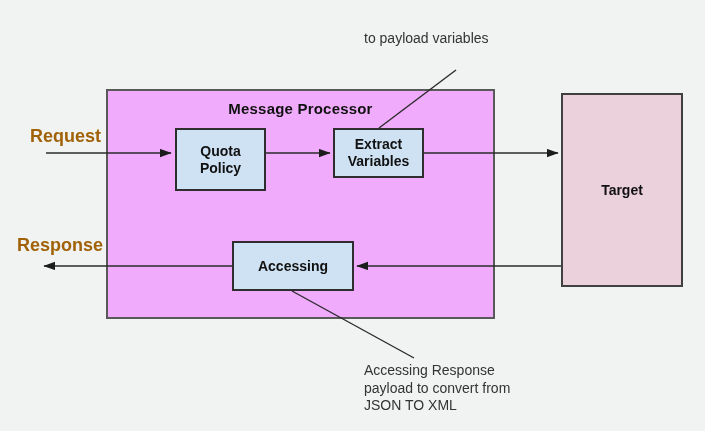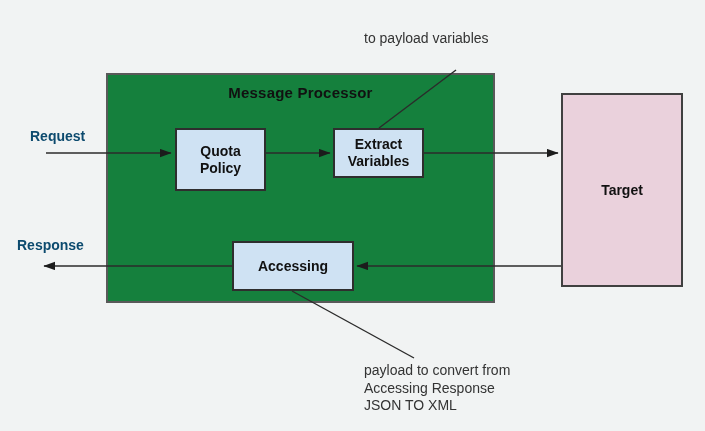--- a/index.html
+++ b/index.html
@@ -17,23 +17,23 @@
   .overlay {
     position: absolute;
     left: 0; top: 0;
     width: 705px; height: 431px;
     pointer-events: none;
     z-index: 5;
   }
   .box { position: absolute; box-sizing: border-box; }
 
   .mp-box {
-    left: 106px; top: 73px;
+    left: 106px; top: 89px;
     width: 389px; height: 230px;
-    background: #15803d;
+    background: #f0abfc;
     border: 2px solid #595959;
     z-index: 1;
   }
   .mp-title {
     margin-top: 9px;
     text-align: center;
     font-size: 15px;
     font-weight: bold;
     color: #111111;
     letter-spacing: 0.2px;
@@ -64,23 +64,23 @@
     font-size: 14px;
     font-weight: bold;
     color: #111111;
     text-align: center;
     line-height: 17px;
   }
   .node-label.narrow { max-width: 72px; }
 
   .flow-label {
     position: absolute;
-    font-size: 14px;
+    font-size: 18px;
     font-weight: bold;
-    color: #0c4a6e;
+    color: #a16207;
     line-height: 15px;
     z-index: 3;
   }
   .label-request  { left: 30px; top: 129px; }
   .label-response { left: 17px; top: 238px; }
 
   .annotation {
     position: absolute;
     font-size: 14px;
     font-weight: normal;
@@ -118,22 +118,22 @@
 
   <div class="flow-label label-request">Request</div>
 
   <div class="flow-label label-response">Response</div>
 
   <div class="annotation annotation-top">
     <div>to payload variables</div>
   </div>
 
   <div class="annotation annotation-bottom">
+    <div>Accessing Response</div>
     <div>payload to convert from</div>
-    <div>Accessing Response</div>
     <div>JSON TO XML</div>
   </div>
 
   <svg class="overlay" viewBox="0 0 705 431" xmlns="http://www.w3.org/2000/svg">
     <defs>
       <marker id="arrow" markerWidth="9" markerHeight="7" refX="8" refY="3" orient="auto" markerUnits="strokeWidth">
         <path d="M0,0 L8.5,3 L0,6 Z" fill="#1c1c1c"></path>
       </marker>
     </defs>
 

